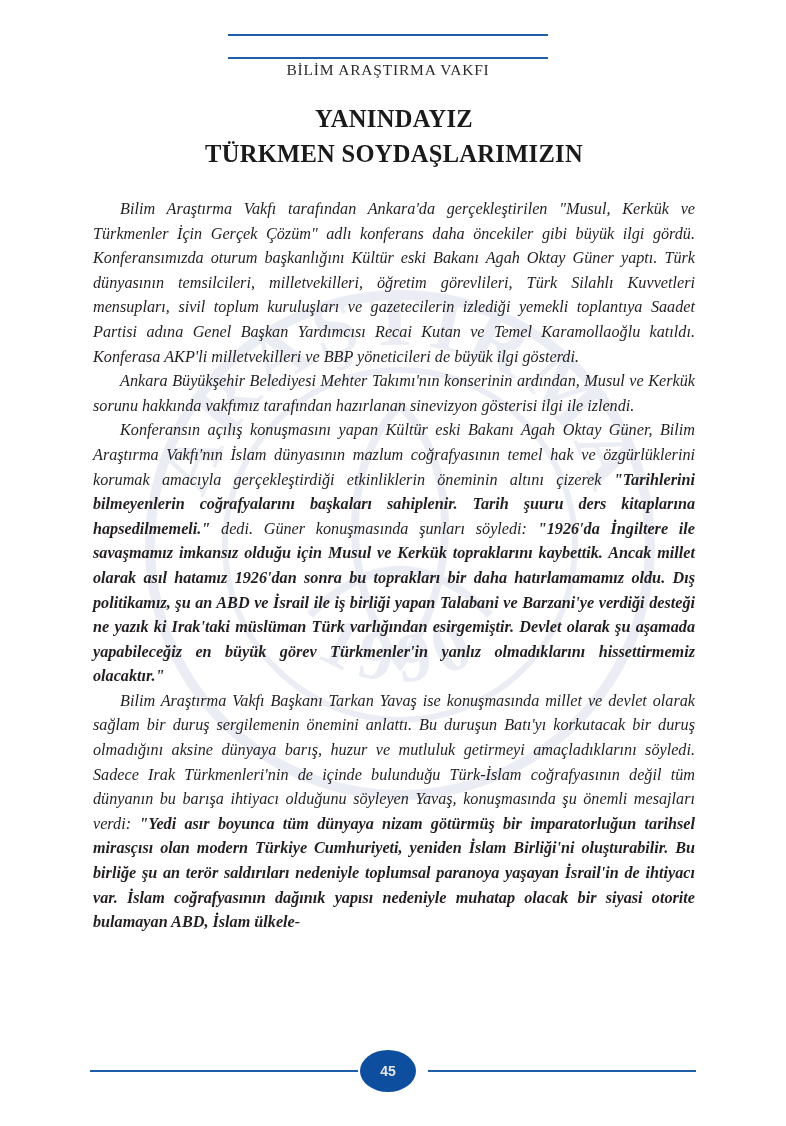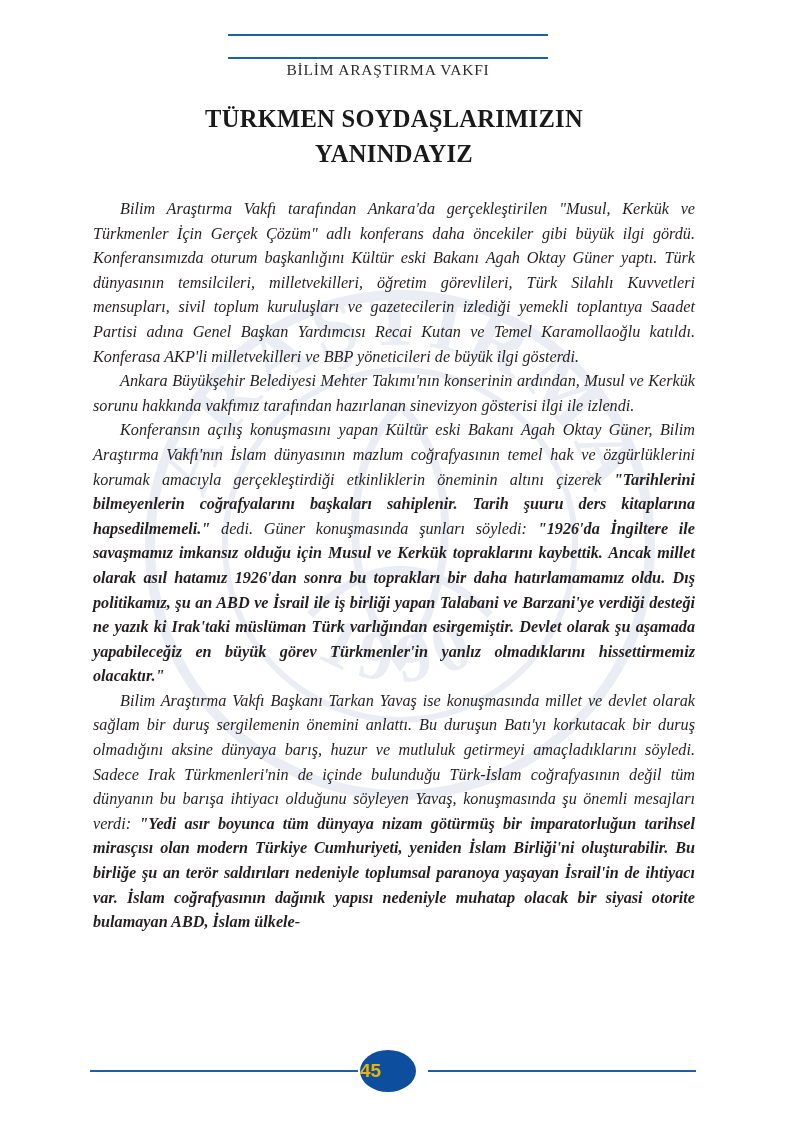--- a/index.html
+++ b/index.html
@@ -11,21 +11,21 @@
   .header .htext { position: absolute; left: 0; right: 0; top: 3px; text-align: center; font-family: "Liberation Serif", serif; font-size: 15.5px; letter-spacing: 0.8px; color: #2b2b2b; line-height: 18px; margin-top: 24px; }
   .title { position: absolute; left: 93px; width: 602px; top: 101px; text-align: center; font-family: "Liberation Serif", "DejaVu Serif", serif; font-weight: bold; font-size: 24.5px; line-height: 35px; color: #1a1a1a; letter-spacing: 0.3px; }
   .watermark { position: absolute; left: 140px; top: 285px; width: 520px; height: 520px; opacity: 0.09; pointer-events: none; }
   .body { position: absolute; left: 93px; top: 197px; width: 602px; font-family: "Liberation Serif", serif; font-size: 16.2px; line-height: 24.6px; text-align: justify; color: #231f20; }
   .body p { margin: 0; text-indent: 27px; hyphens: manual; font-style: italic; }
   .body b { font-weight: bold; }
   .footer { position: absolute; left: 90px; top: 1050px; width: 606px; height: 40px; }
   .footer .fline { position: absolute; top: 20px; height: 2px; background: #1f5ea8; }
   .footer .fline.left { left: 0; width: 268px; }
   .footer .fline.right { left: 338px; width: 268px; }
-  .footer .badge { position: absolute; left: 270px; top: 0; width: 56px; height: 42px; border-radius: 50%; background: #0d4f9e; color: #eab308; font-family: "Liberation Sans", "DejaVu Sans", sans-serif; font-weight: bold; font-size: 19px; text-align: left; line-height: 42px; }
+  .footer .badge { position: absolute; left: 270px; top: 0; width: 56px; height: 42px; border-radius: 50%; background: #0d4f9e; color: #e5e5e5; font-family: "Liberation Sans", "DejaVu Sans", sans-serif; font-weight: bold; font-size: 14px; text-align: center; line-height: 42px; }
 </style>
 </head>
 <body>
 
 <div class="header">
   <div class="rule top"></div>
   <div class="htext">BİLİM ARAŞTIRMA VAKFI</div>
   <div class="rule bottom"></div>
 </div>
 
@@ -40,22 +40,22 @@
     <textPath href="#arcTop" startOffset="50%" text-anchor="middle">ARAŞTIRMA</textPath>
   </text>
   <text font-family="Liberation Serif, serif" font-size="70" font-weight="bold" fill="#1f3f8a" letter-spacing="10">
     <textPath href="#arcBot" startOffset="50%" text-anchor="middle">1990</textPath>
   </text>
   <path d="M 260 120 C 200 180 200 300 260 380 C 320 300 320 180 260 120 Z" fill="none" stroke="#1f3f8a" stroke-width="8"></path>
   <path d="M 170 330 Q 260 240 350 330" fill="none" stroke="#1f3f8a" stroke-width="8"></path>
 </svg>
 
 <div class="title">
+  <div>YANINDAYIZ</div>
   <div>TÜRKMEN SOYDAŞLARIMIZIN</div>
-  <div>YANINDAYIZ</div>
 </div>
 
 <div class="body">
   <p>
     <span>Bilim Araştırma Vakfı tarafından Ankara'da gerçekleştirilen "Musul, Kerkük ve Türkmenler İçin Gerçek Çözüm" adlı konferans daha öncekiler gibi büyük ilgi gör­dü. Konferansımızda oturum başkanlığını Kültür eski Bakanı Agah Oktay Güner yaptı. Türk dünyasının temsilcileri, milletvekilleri, öğretim görevlileri, Türk Silahlı Kuvvetleri mensupları, sivil toplum kuruluşları ve gazetecilerin izlediği yemekli toplantıya Saadet Partisi adına Genel Başkan Yardımcısı Recai Kutan ve Temel Kara­mollaoğlu katıldı. Konferasa AKP'li milletvekilleri ve BBP yöneticileri de büyük ilgi gösterdi.</span>
   </p>
   <p>
     <span>Ankara Büyükşehir Belediyesi Mehter Takımı'nın konserinin ardından, Musul ve Kerkük sorunu hakkında vakfımız tarafından hazırlanan sinevizyon gösterisi ilgi ile izlendi.</span>
   </p>
   <p>

